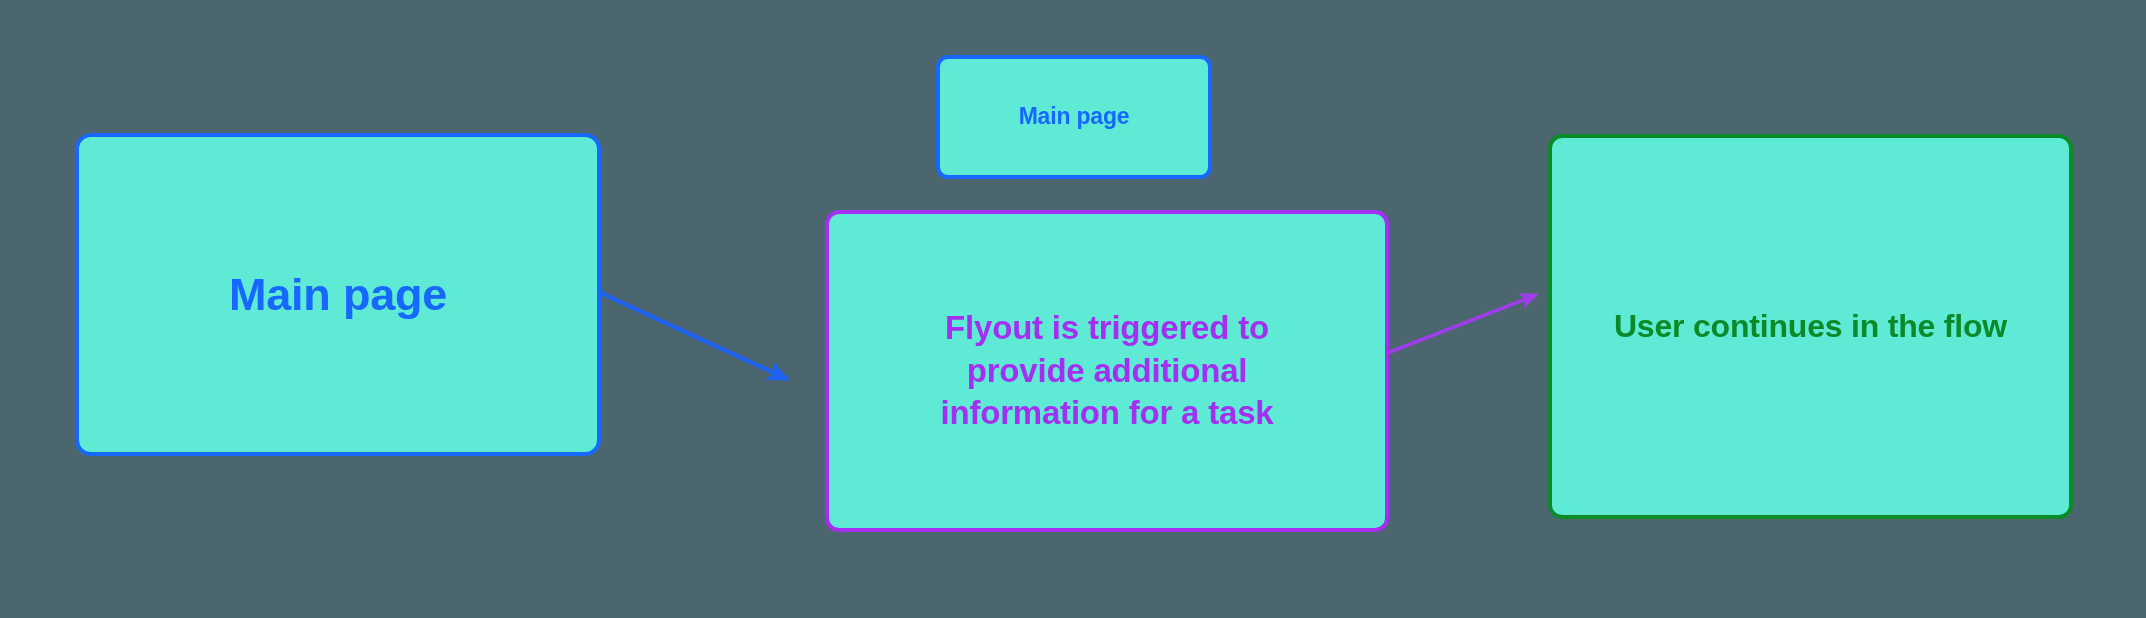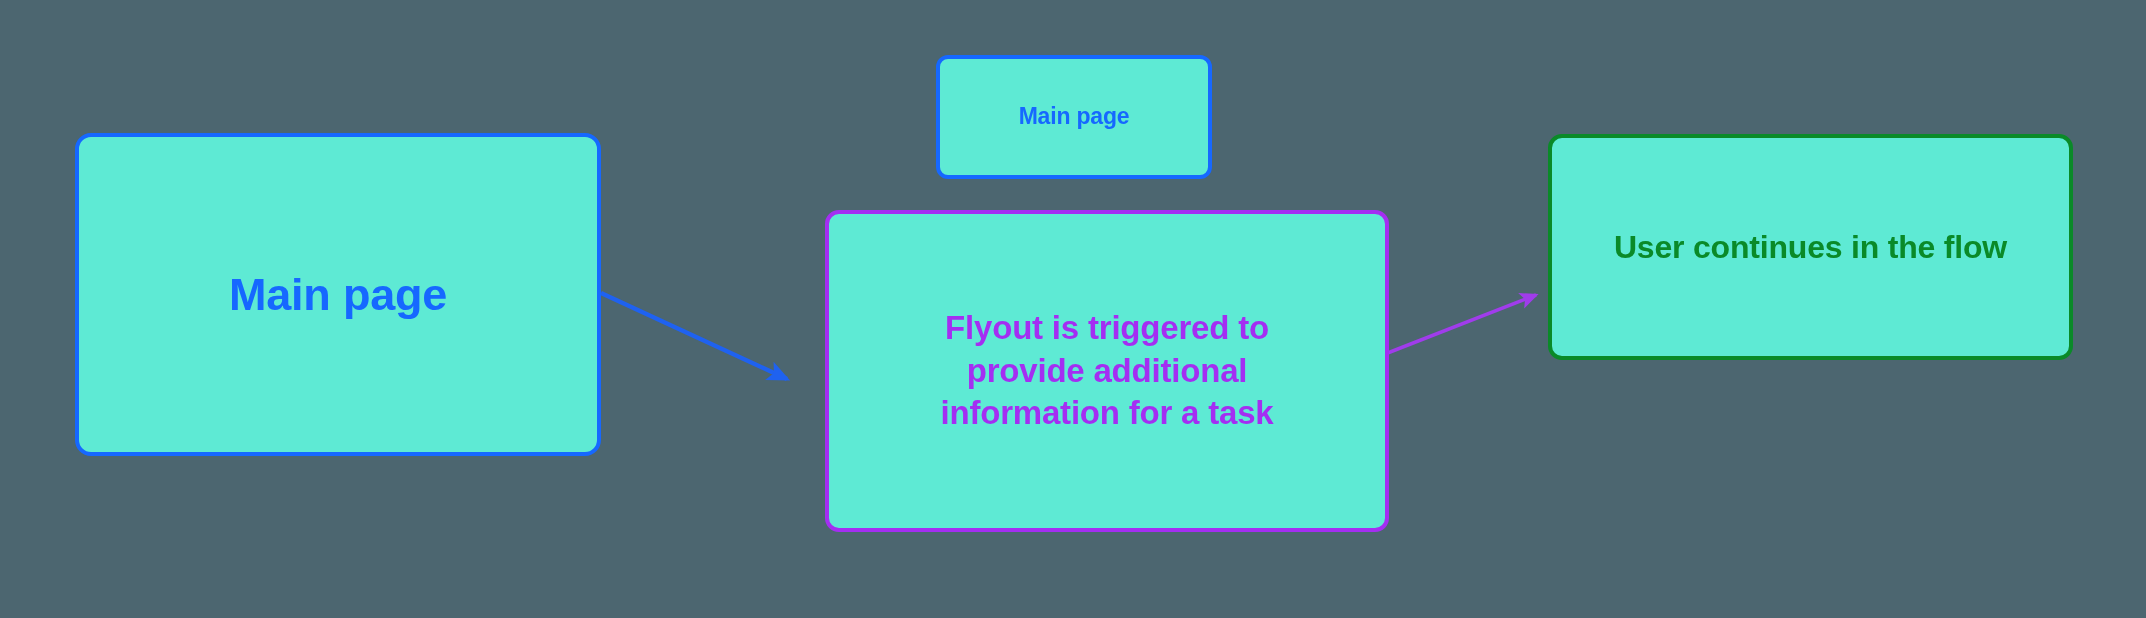--- a/index.html
+++ b/index.html
@@ -83,21 +83,21 @@
     font-size: 33px;
     line-height: 1.30;
     max-width: 430px;
   }
 
   
   #node-user-continues {
     left: 1548px;
     top: 134px;
     width: 525px;
-    height: 226px;
+    height: 385px;
     border-color: #0a8a28;
     border-radius: 14px;
     align-items: center;
   }
   #node-user-continues .node-label {
     color: #0a8a28;
     font-size: 32px;
   }
 
   #edges {

